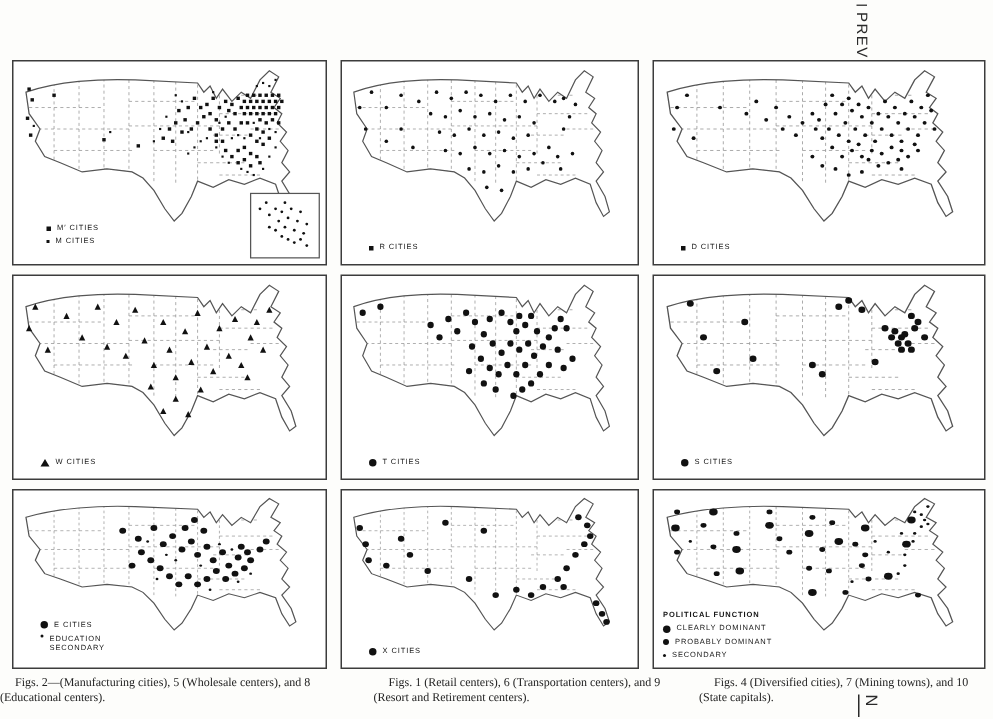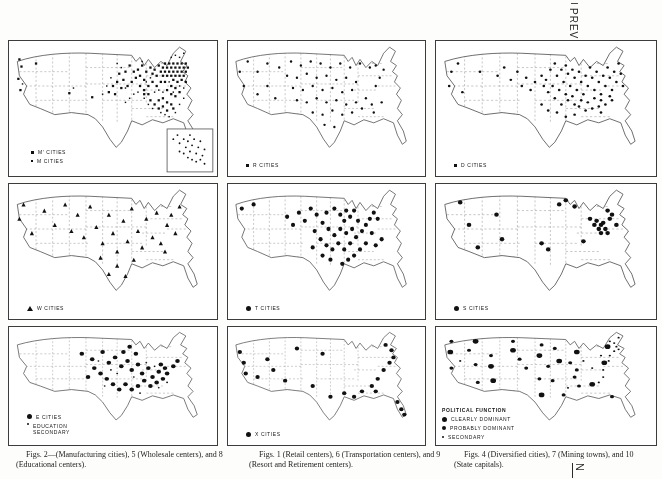--- a/index.html
+++ b/index.html
@@ -22,23 +22,23 @@
   .mk-dot-sm{width:2px;height:2px;border-radius:50%}
   .mk-triangle{width:0;height:0;background:transparent;border-left:3px solid transparent;
        border-right:3px solid transparent;border-bottom:5px solid #111}
   .map-panel:nth-child(1) .legend{left:22px;bottom:12px}
   .map-panel:nth-child(7) .legend{max-width:60px;bottom:10px}
   .map-panel:nth-child(7) .legend-row{white-space:normal;align-items:flex-start}
   .map-panel:nth-child(9) .legend{left:6px;bottom:5px}
   .captions{position:absolute;left:0;top:450px;width:662px;
        font-family:"Liberation Serif",serif;font-size:8px;line-height:9.5px;color:#232323}
   .caption{position:absolute;text-indent:10px}
-  #cap1{left:16px;width:234px}
+  #cap1{left:0;width:234px}
   #cap2{left:249px;width:214px}
-  #cap3{left:454px;width:192px}
+  #cap3{left:466px;width:192px}
   .nav-prev-tick{position:absolute;left:571px;top:3px;width:7px;height:1px;background:#4a4a4a}
   .nav-prev{position:absolute;left:568px;top:8px;writing-mode:vertical-rl;
        font-size:10px;letter-spacing:1px;color:#2a2a2a;cursor:pointer}
   .nav-next{position:absolute;left:572px;top:463px;writing-mode:vertical-rl;
        font-size:11px;color:#2a2a2a;border-left:1px solid #2a2a2a;padding-left:1px;
        height:15px;overflow:hidden;cursor:pointer}
 </style>
 </head>
 <body>
 

